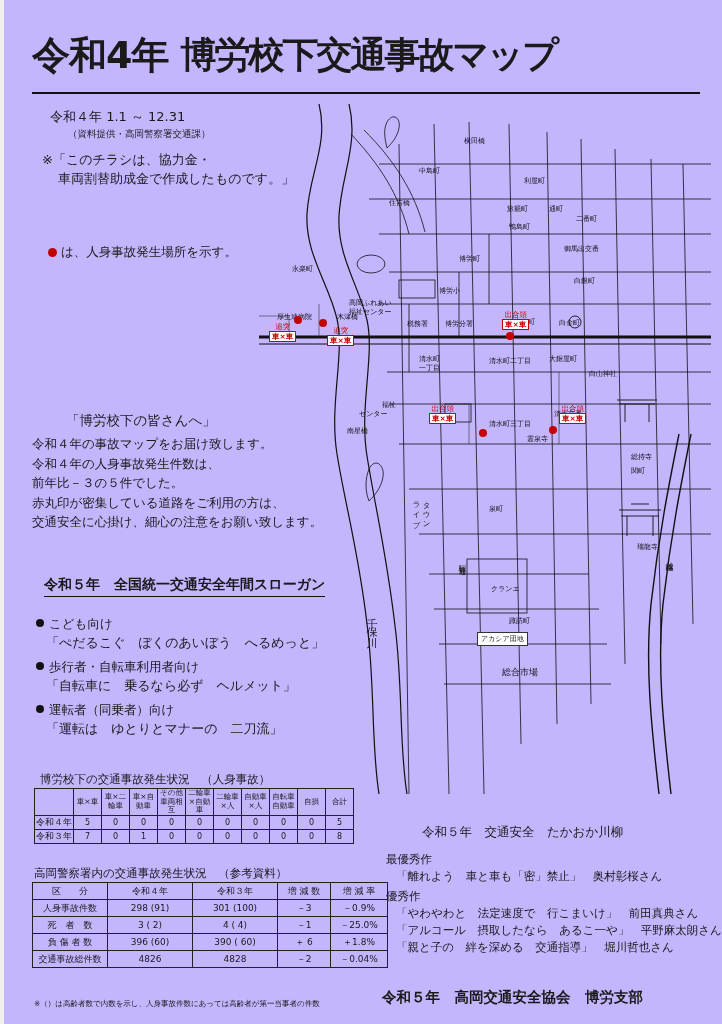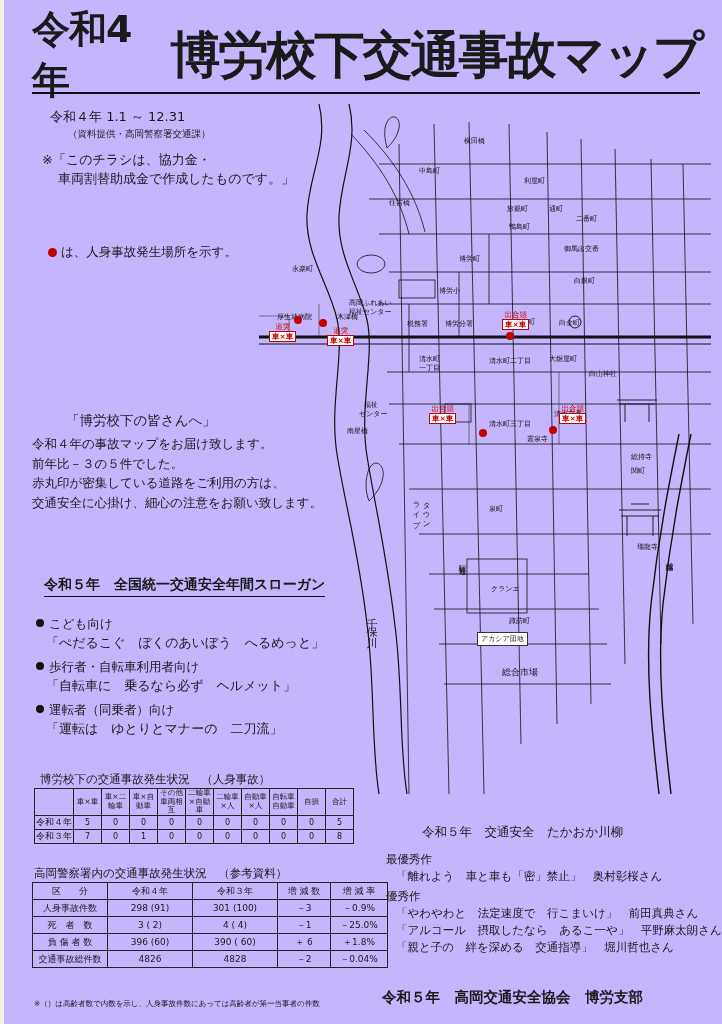--- a/index.html
+++ b/index.html
@@ -19,21 +19,21 @@
   .title-row{
     position:absolute;left:28px;top:24px;width:670px;height:62px;
     display:flex;align-items:center;
   }
   .title-year{
     font-size:38px;font-weight:bold;letter-spacing:-1px;
     font-family:"DejaVu Sans","Liberation Sans",sans-serif;
     margin-right:12px;
   }
   .title-main{
-    font-size:50px;font-weight:bold;letter-spacing:-2px;
+    font-size:36px;font-weight:bold;letter-spacing:-2px;
     white-space:nowrap;
   }
   .title-underline{
     position:absolute;left:28px;top:92px;width:668px;height:2px;background:#111;
   }
   
   .period{
     position:absolute;left:46px;top:108px;font-size:13px;
   }
   .period-sub{
@@ -164,20 +164,21 @@
   </div>
 
   <div class="legend">
     <span class="dot"></span>
     <span>は、人身事故発生場所を示す。</span>
   </div>
 
   <div class="msg-title">「博労校下の皆さんへ」</div>
   <div class="msg">
     <div>令和４年の事故マップをお届け致します。</div>
+    <div>令和４年の人身事故発生件数は、</div>
     <div>前年比－３の５件でした。</div>
     <div>赤丸印が密集している道路をご利用の方は、</div>
     <div>交通安全に心掛け、細心の注意をお願い致します。</div>
   </div>
 
   <div class="slogan-head">令和５年　全国統一交通安全年間スローガン</div>
   <div class="slogan-body">
     <div class="head">
       <span class="bullet"></span><span>こども向け</span>
     </div>
@@ -381,21 +382,21 @@
     <div class="maplabel" style="left:78px;top:208px;">木津橋</div>
     <div class="maplabel" style="left:148px;top:215px;">税務署</div>
     <div class="maplabel" style="left:186px;top:215px;">博労分署</div>
     <div class="maplabel" style="left:255px;top:213px;">南幸町</div>
     <div class="maplabel" style="left:300px;top:214px;">白金町</div>
     <div class="maplabel" style="left:160px;top:250px;">清水町</div>
     <div class="maplabel" style="left:160px;top:259px;">一丁目</div>
     <div class="maplabel" style="left:230px;top:252px;">清水町二丁目</div>
     <div class="maplabel" style="left:290px;top:250px;">大鋸屋町</div>
     <div class="maplabel" style="left:330px;top:265px;">白山神社</div>
-    <div class="maplabel" style="left:105px;top:296px;">福祉</div>
+    <div class="maplabel" style="left:105px;top:296px;padding-left:18px;">福祉</div>
     <div class="maplabel" style="left:100px;top:305px;">センター</div>
     <div class="maplabel" style="left:88px;top:322px;">南星橋</div>
     <div class="maplabel" style="left:230px;top:315px;">清水町三丁目</div>
     <div class="maplabel" style="left:295px;top:305px;">清水交番</div>
     <div class="maplabel" style="left:268px;top:330px;">霊泉寺</div>
     <div class="maplabel" style="left:372px;top:348px;">総持寺</div>
     <div class="maplabel" style="left:372px;top:362px;">関町</div>
     <div class="maplabel" style="left:230px;top:400px;">泉町</div>
     <div class="maplabel" style="left:378px;top:438px;">瑞龍寺</div>
     <div class="maplabel" style="left:250px;top:512px;">諏訪町</div>

